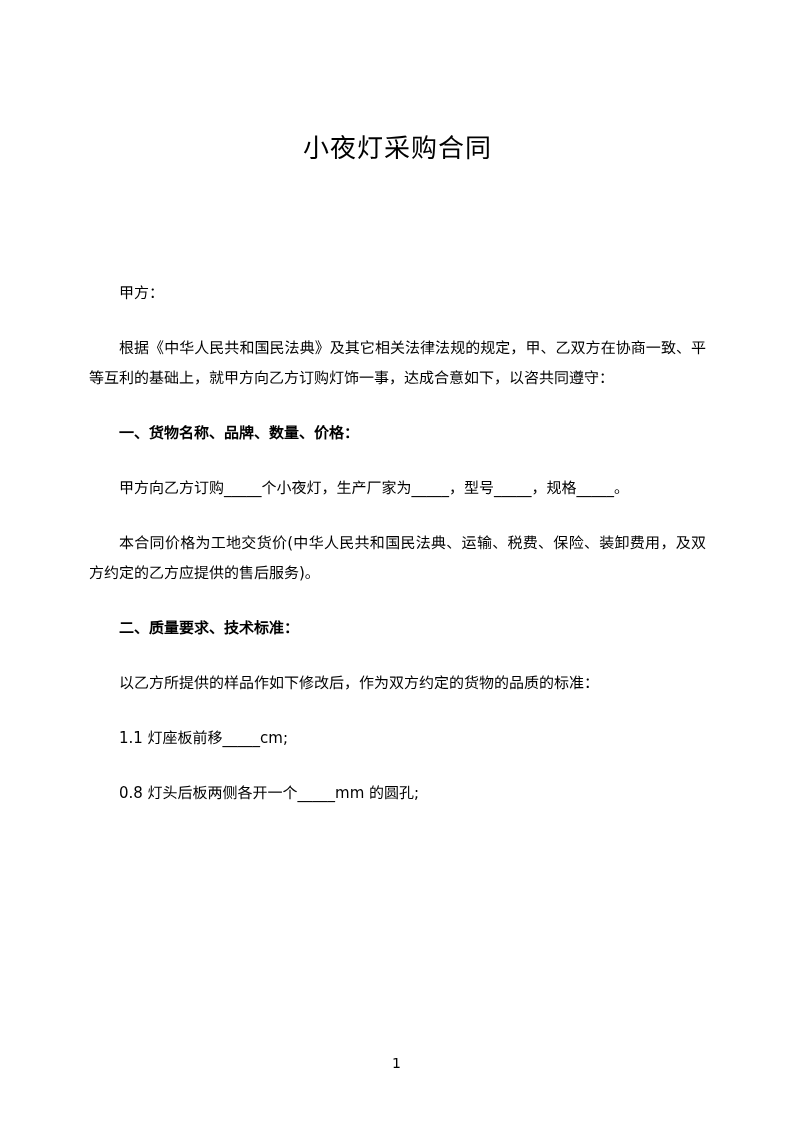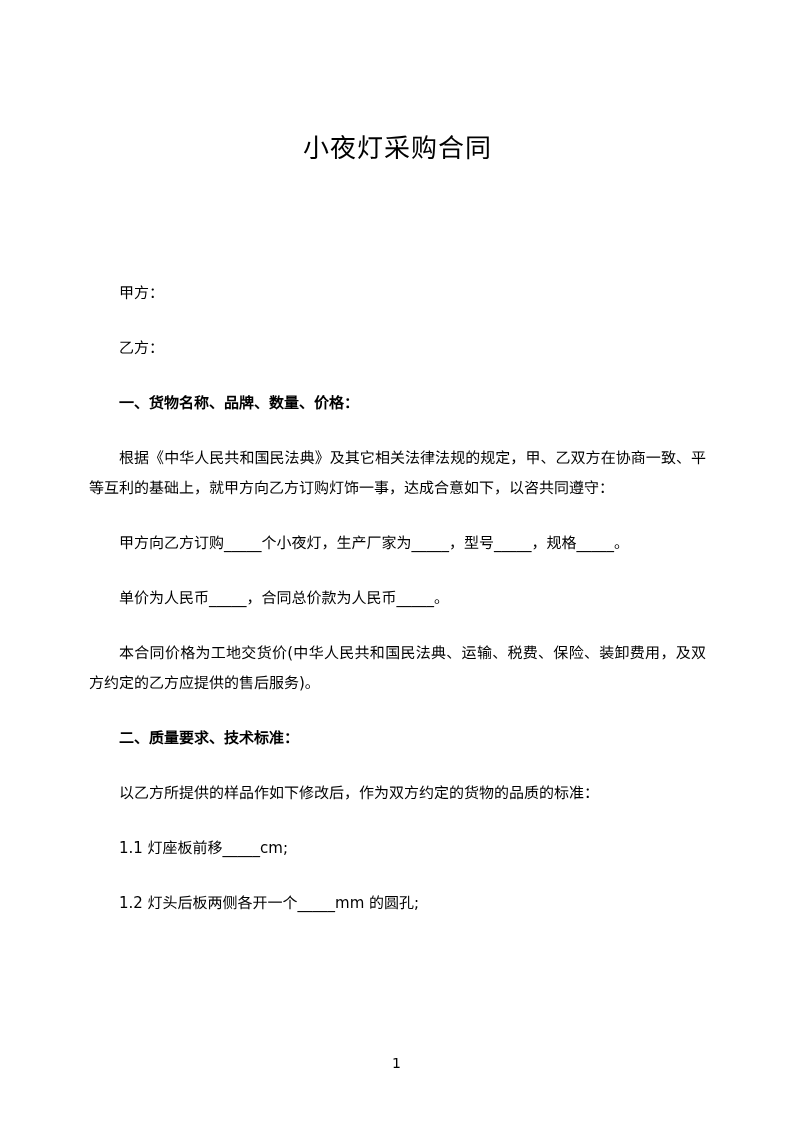--- a/index.html
+++ b/index.html
@@ -73,38 +73,36 @@
 <div class="page">
 
   <div class="content">
 
     <h1 class="doc-title">小夜灯采购合同</h1>
 
     <div class="gap-after-title"></div>
 
     <p class="para indent">甲方：</p>
 
-    <p class="para indent">乙方：</p>
+
+    <p class="para indent">根据《中华人民共和国民法典》及其它相关法律法规的规定，甲、乙双方在协商一致、平等互利的基础上，就甲方向乙方订购灯饰一事，达成合意如下，以咨共同遵守：</p>
 
     <p class="para heading">一、货物名称、品牌、数量、价格：</p>
 
-    <p class="para indent">根据《中华人民共和国民法典》及其它相关法律法规的规定，甲、乙双方在协商一致、平等互利的基础上，就甲方向乙方订购灯饰一事，达成合意如下，以咨共同遵守：</p>
-
     <p class="para indent">甲方向乙方订购_____个小夜灯，生产厂家为_____，型号_____，规格_____。</p>
 
-    <p class="para indent">单价为人民币_____，合同总价款为人民币_____。</p>
 
     <p class="para indent">本合同价格为工地交货价(中华人民共和国民法典、运输、税费、保险、装卸费用，及双方约定的乙方应提供的售后服务)。</p>
 
     <p class="para heading">二、质量要求、技术标准：</p>
 
 
     <p class="para indent">以乙方所提供的样品作如下修改后，作为双方约定的货物的品质的标准：</p>
 
     <p class="para indent">1.1 灯座板前移_____cm;</p>
 
-    <p class="para indent">1.2 灯头后板两侧各开一个_____mm 的圆孔;</p>
+    <p class="para indent">0.8 灯头后板两侧各开一个_____mm 的圆孔;</p>
 
   </div>
 
   <div class="page-number">1</div>
 
 </div>
 
 </body></html>

